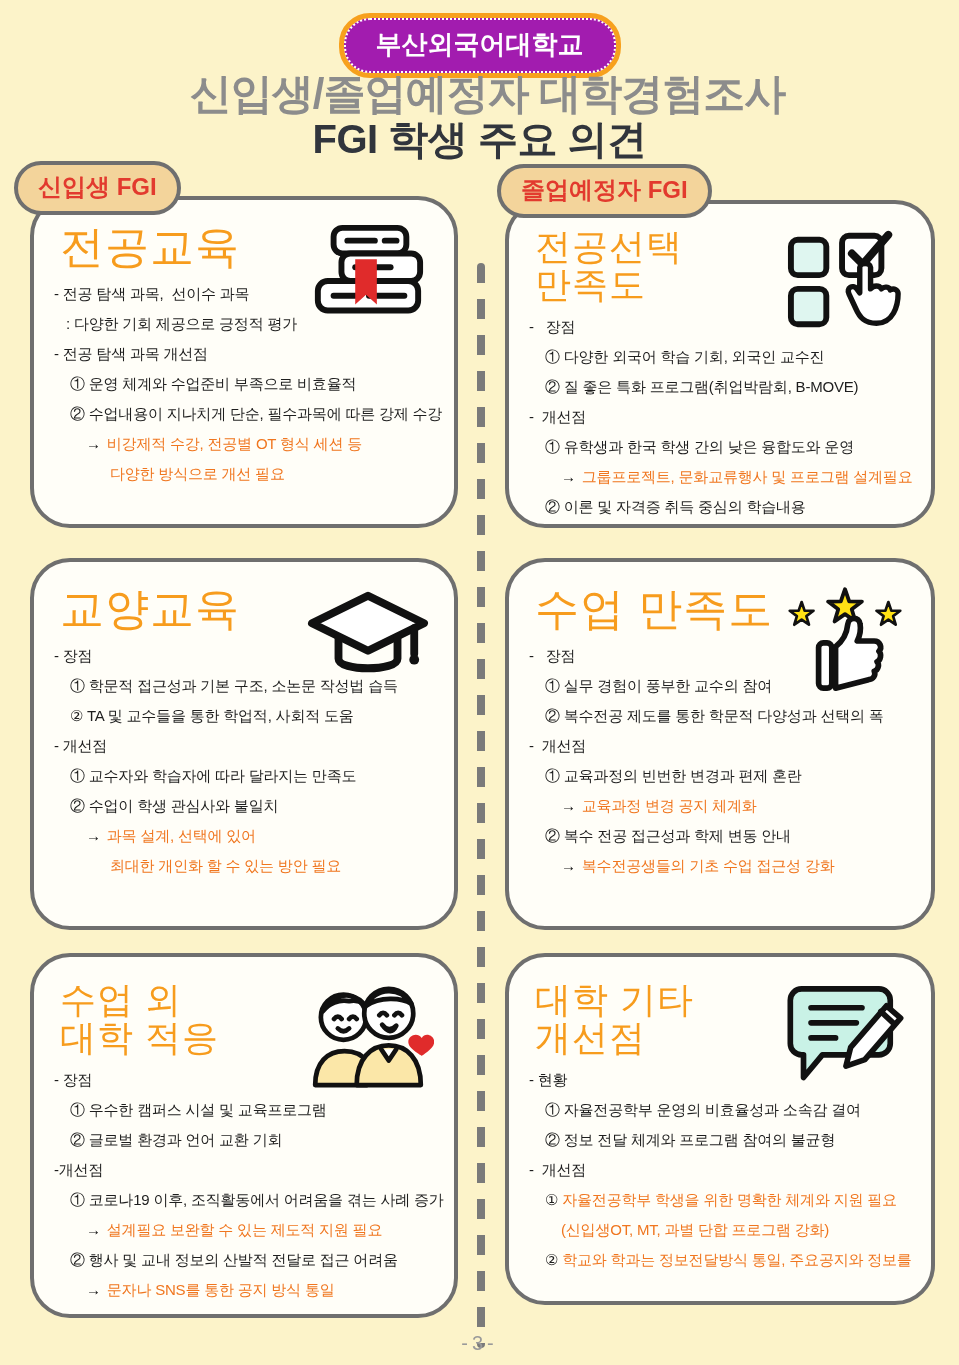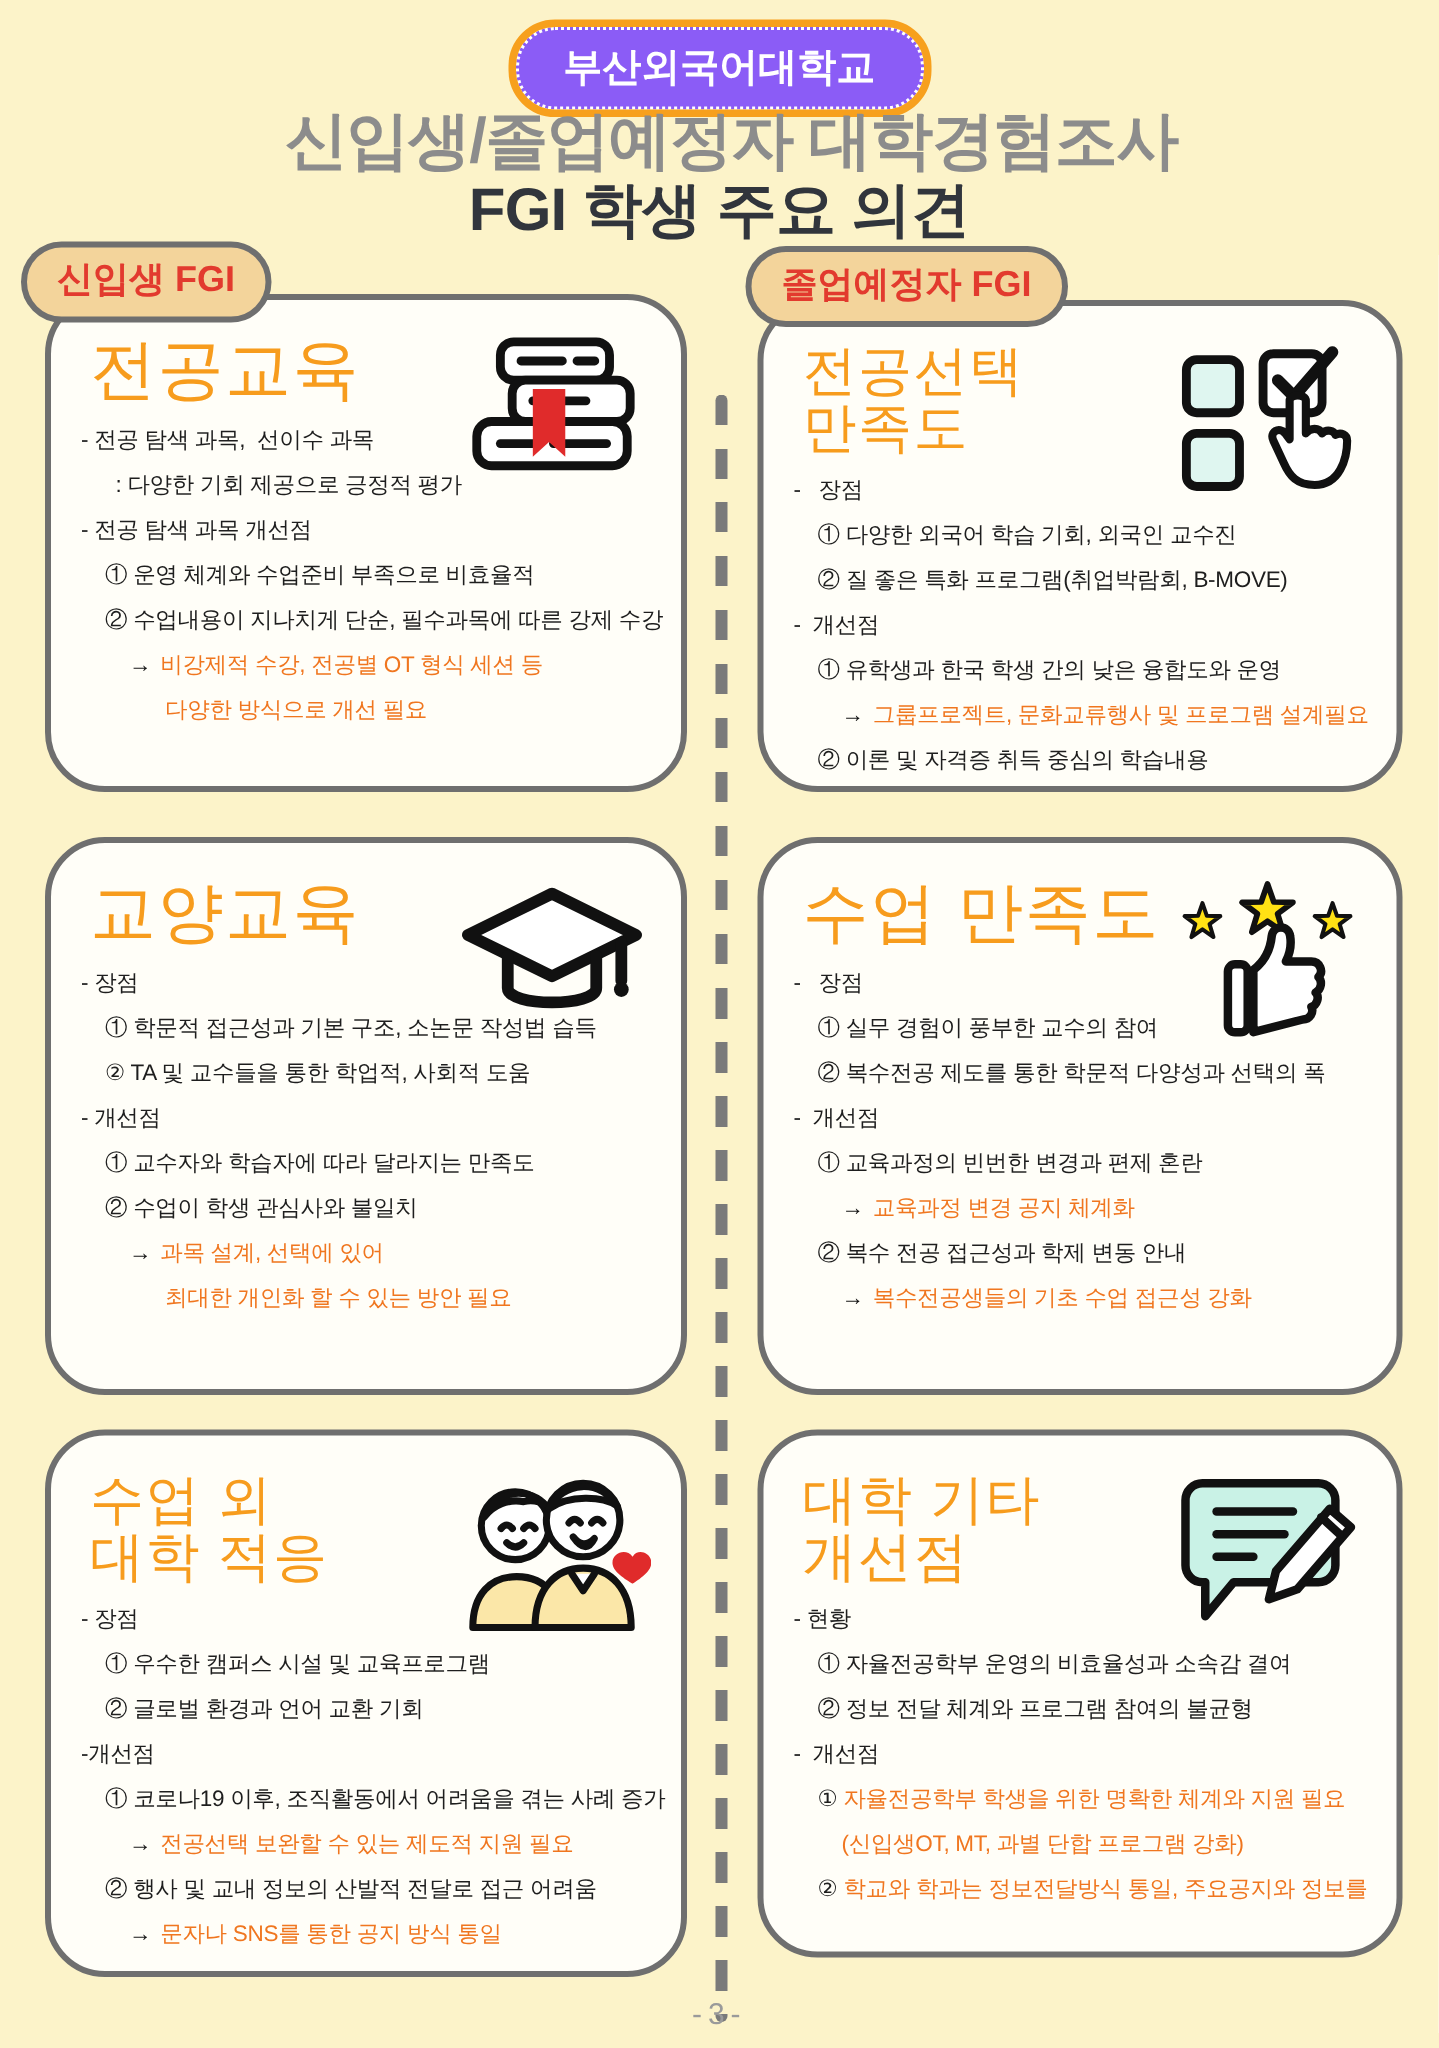--- a/index.html
+++ b/index.html
@@ -2,21 +2,21 @@
 <html><head>
 <meta charset="utf-8">
 <style>
   html,body { margin:0; padding:0; }
   body { font-family:"Liberation Sans", sans-serif; }
 
   .page { position:relative; width:959px; height:1365px; background:#FCF3C9; overflow:hidden; }
 
   
   .badge { position:absolute; top:18px; left:50%; transform:translateX(-50%);
-    background:#8b5cf6; color:#fff; font-weight:bold; font-size:26px;
+    background:#a21caf; color:#fff; font-weight:bold; font-size:26px;
     padding:7px 30px 9px; border-radius:26px; border:2px dotted #fff;
     outline:5px solid #F7A01D; white-space:nowrap; }
   .title1 { position:absolute; top:66px; left:8px; width:100%; text-align:center;
     font-size:42px; font-weight:bold; color:#8C8C8C; letter-spacing:-1px; }
   .title2 { position:absolute; top:112px; left:0; width:100%; text-align:center;
     font-size:40px; font-weight:bold; color:#31353C; letter-spacing:-0.5px; }
 
   
   .col-label { position:absolute; z-index:3; background:#F3D49B; border:4px solid #6F6F6F;
     color:#E23A2E; font-weight:bold; font-size:24px; line-height:1;
@@ -38,21 +38,21 @@
     font-weight:normal; font-size:44px; line-height:1.06; letter-spacing:1px; }
   .card-title.two { font-size:36px; }
   .card-title span { display:block; }
   .card-icon { position:absolute; top:20px; right:20px; width:132px; height:118px; }
   .card-icon svg { width:100%; height:100%; }
 
   .card-body { margin-top:8px; }
   .ln { margin:0; font-size:15px; line-height:2.0; color:#1e1e1e;
     white-space:pre; padding-left:20px; letter-spacing:-0.2px; }
   .ind1  { padding-left:36px; }
-  .ind1b { padding-left:43px; }
+  .ind1b { padding-left:32px; }
   .ind1c { padding-left:52px; }
   .ind2  { padding-left:52px; }
   .ind3  { padding-left:76px; }
   .orange { color:#F0761F; }
   .arrow { color:#111; font-weight:bold; margin-right:6px; }
   .num { color:#1e1e1e; margin-right:4px; }
 
   
   .divider { position:absolute; left:477px; top:263px; width:8px; height:1085px;
     background:repeating-linear-gradient(180deg,#7a7a7a 0 20px, transparent 20px 36px);
@@ -210,21 +210,21 @@
     <h2 class="card-title two">
         <span>수업 외</span>
         <span>대학 적응</span>
       </h2>
     <div class="card-body">
       <p class="ln">- 장점</p>
       <p class="ln ind1">① 우수한 캠퍼스 시설 및 교육프로그램</p>
       <p class="ln ind1">② 글로벌 환경과 언어 교환 기회</p>
       <p class="ln">-개선점</p>
       <p class="ln ind1">① 코로나19 이후, 조직활동에서 어려움을 겪는 사례 증가</p>
-      <p class="ln ind2"><span class="arrow">→</span><span class="orange">전공선택 보완할 수 있는 제도적 지원 필요</span></p>
+      <p class="ln ind2"><span class="arrow">→</span><span class="orange">설계필요 보완할 수 있는 제도적 지원 필요</span></p>
       <p class="ln ind1">② 행사 및 교내 정보의 산발적 전달로 접근 어려움</p>
       <p class="ln ind2"><span class="arrow">→</span><span class="orange">문자나 SNS를 통한 공지 방식 통일</span></p>
     </div>
   </section>
 
   <section class="card" id="card-r3">
     <div class="card-icon">
       <svg viewBox="0 0 140 120">
         <g stroke="#111" stroke-width="6" stroke-linejoin="round" stroke-linecap="round">
           <path d="M24 10 h82 a12 12 0 0 1 12 12 v46 a12 12 0 0 1 -12 12 h-60 l-20 24 v-24 h-2 a12 12 0 0 1 -12 -12 v-46 a12 12 0 0 1 12 -12 z" fill="#C9F2E6"></path>

